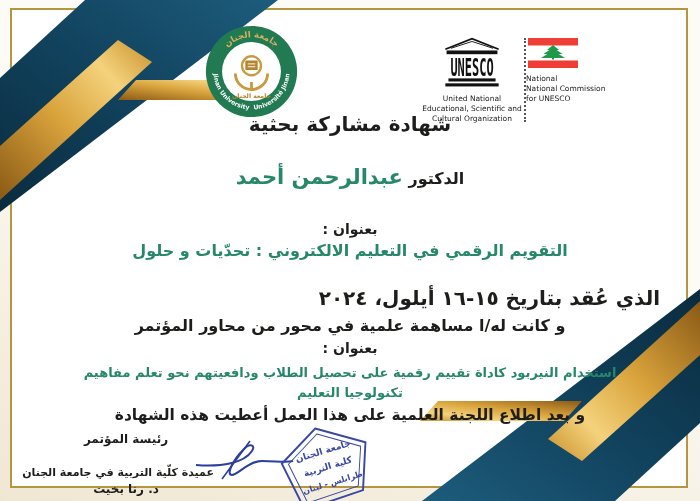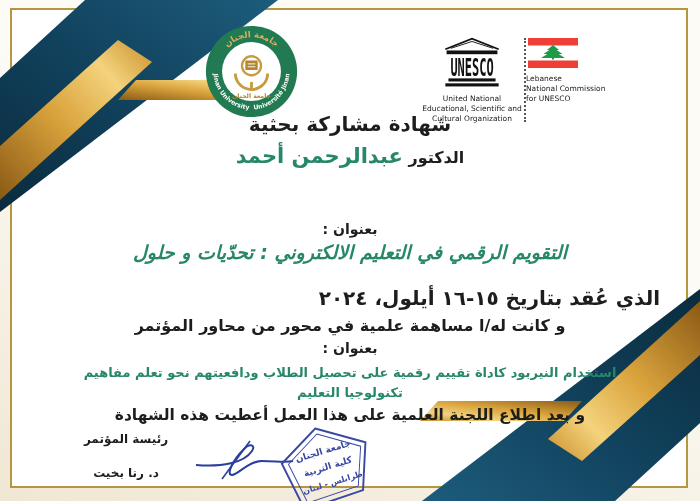--- a/index.html
+++ b/index.html
@@ -14,26 +14,26 @@
   }
   .corner{position:absolute;width:320px;height:240px;z-index:2;pointer-events:none;}
   .corner.tl{left:0;top:0;}
   .corner.br{right:0;bottom:0;transform:rotate(180deg);}
   .content{position:absolute;inset:0;z-index:3;}
   .line{
     position:absolute;left:40px;right:40px;text-align:center;direction:rtl;
     font-weight:bold;color:#1d1d1b;line-height:1.25;
   }
   .l-title{top:112px;font-size:20px;}
-  .l-recipient{top:143px;}
+  .l-recipient{top:164px;}
   .l-recipient .prefix{font-size:16px;}
   .l-recipient .name{font-size:21px;color:#27876a;}
   .l-part{top:191px;font-size:16px;}
   .l-ent1{top:221px;font-size:14px;}
-  .l-conf{top:241px;font-size:19px;color:#27876a;font-style:italic;}
+  .l-conf{top:241px;font-size:16px;color:#27876a;}
   .l-date{top:286px;font-size:20px;text-align:right;}
   .l-contrib{top:316px;font-size:16px;}
   .l-ent2{top:340px;font-size:14px;}
   .l-paper{top:363px;left:70px;right:70px;font-size:13px;color:#27876a;line-height:1.5;}
   .l-close{top:406px;font-size:15.5px;}
   .jinan-logo{position:absolute;left:204px;top:24px;width:95px;height:95px;}
   .partners{position:absolute;left:420px;top:36px;display:flex;align-items:flex-start;}
   .unesco-col{width:104px;text-align:center;color:#222;}
   .unesco-col svg{display:block;margin:0 auto 3px auto;}
   .cap{font-size:7.5px;line-height:1.3;font-weight:normal;}
@@ -138,21 +138,21 @@
           <rect x="0" y="0" width="50" height="30" fill="#ffffff"></rect>
           <rect x="0" y="0" width="50" height="7.5" fill="#ee3e36"></rect>
           <rect x="0" y="22.5" width="50" height="7.5" fill="#ee3e36"></rect>
           <g fill="#1f9a47">
             <polygon points="25,7 19,12 31,12"></polygon>
             <polygon points="25,9.5 15.5,16 34.5,16"></polygon>
             <polygon points="25,12.5 13,20 37,20"></polygon>
             <rect x="24" y="17" width="2" height="4.5"></rect>
           </g>
         </svg>
-        <div class="cap">Lebanese</div>
+        <div class="cap">National</div>
         <div class="cap">National Commission</div>
         <div class="cap">for UNESCO</div>
       </div>
     </div>
 
     <div class="line l-title">شهادة مشاركة بحثية</div>
 
     <div class="line l-recipient">
       <span class="prefix">الدكتور</span>
       <span class="name">عبدالرحمن أحمد</span>
@@ -161,20 +161,21 @@
     <div class="line l-ent1">بعنوان :</div>
     <div class="line l-conf">التقويم الرقمي في التعليم الالكتروني : تحدّيات و حلول</div>
     <div class="line l-date">الذي عُقد بتاريخ  ١٥-١٦ أيلول، ٢٠٢٤</div>
     <div class="line l-contrib">و كانت له/ا مساهمة علمية في محور من محاور المؤتمر</div>
     <div class="line l-ent2">بعنوان :</div>
     <div class="line l-close">و بعد اطلاع اللجنة العلمية على هذا العمل أعطيت هذه الشهادة</div>
     <div class="line l-paper">استخدام النيربود كاداة تقييم رقمية على تحصيل الطلاب ودافعيتهم نحو تعلم مفاهيم تكنولوجيا التعليم</div>
 
     <div class="sig-block">
       <div class="role">رئيسة المؤتمر</div>
+      <div class="stitle">عميدة كلّية التربية في جامعة الجنان</div>
       <div class="sname">د. رنا بخيت</div>
     </div>
 
     <svg class="signature" width="105" height="46" viewBox="0 0 105 46">
       <path d="M4,28 C30,30 52,26 60,14 C64,8 58,6 52,12 C40,24 34,38 40,38 C46,38 56,24 70,24 C84,24 94,26 101,24" fill="none" stroke="#2b3f9e" stroke-width="2"></path>
       <path d="M58,4 L30,42" fill="none" stroke="#2b3f9e" stroke-width="1.6"></path>
     </svg>
 
     <svg class="stamp" width="92" height="84" viewBox="0 0 96 84">
       <polygon points="47,3 93,32 76,79 12,81 3,28" fill="none" stroke="#3948a2" stroke-width="2"></polygon>

